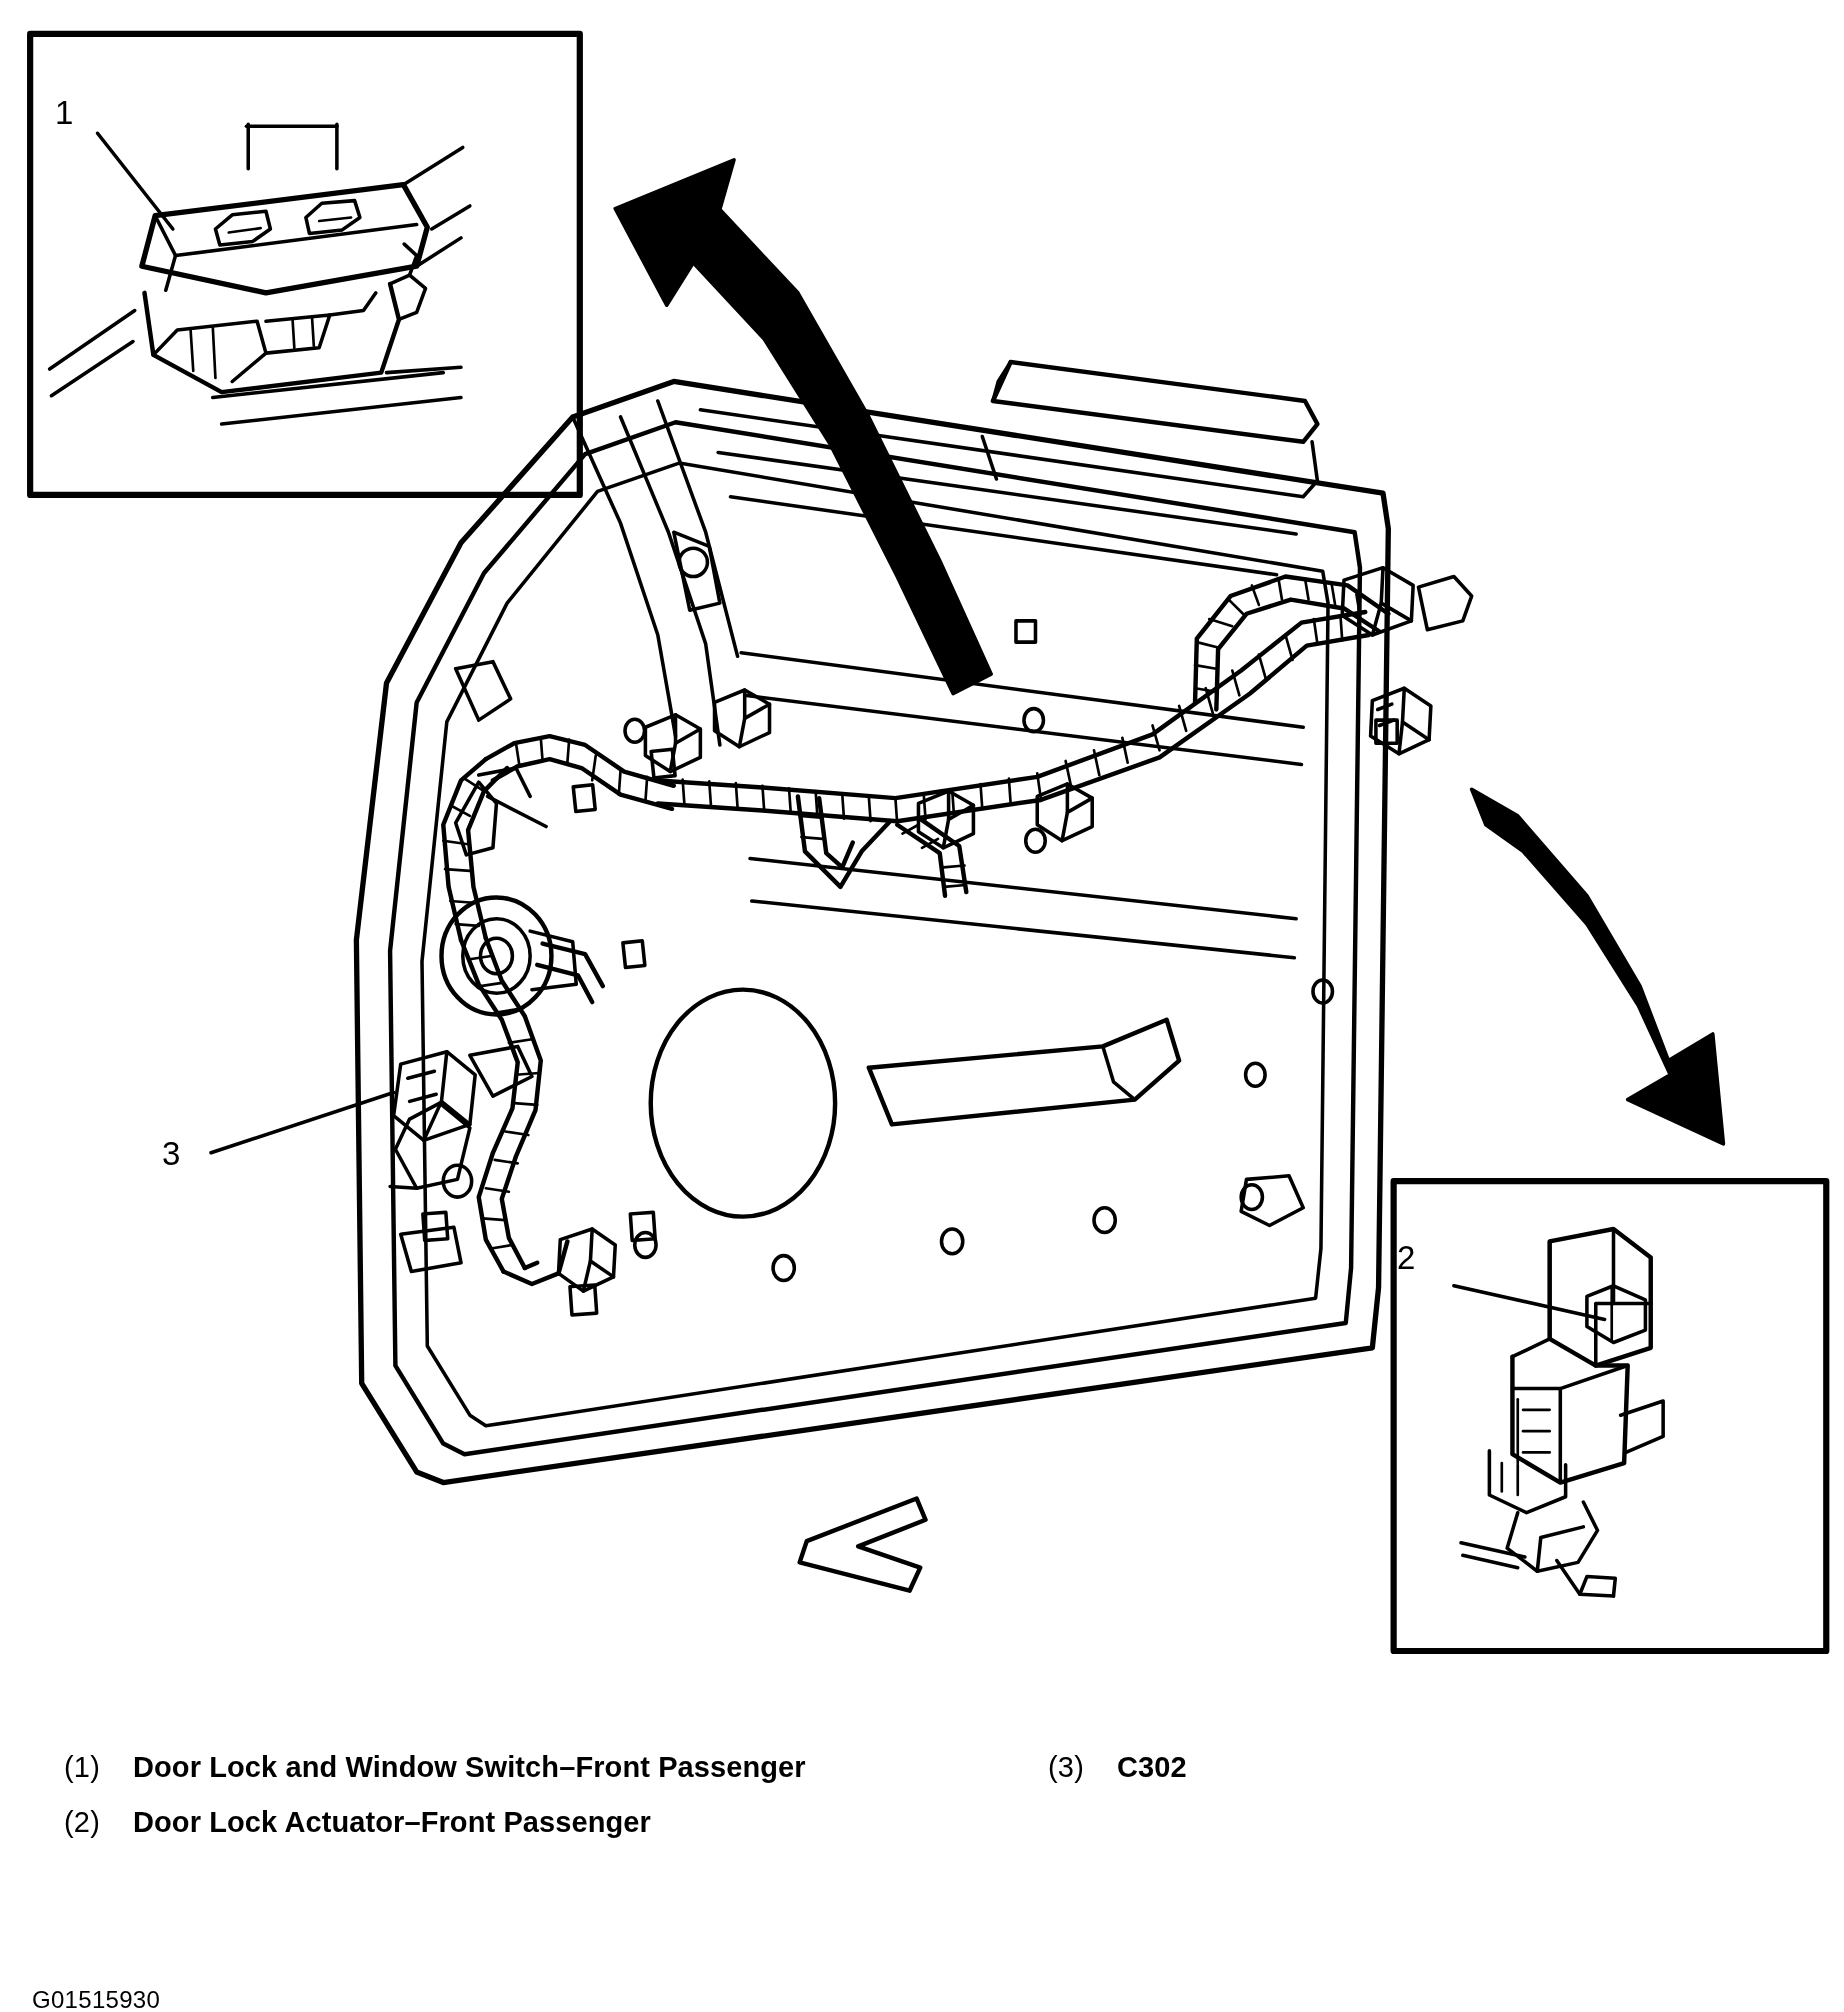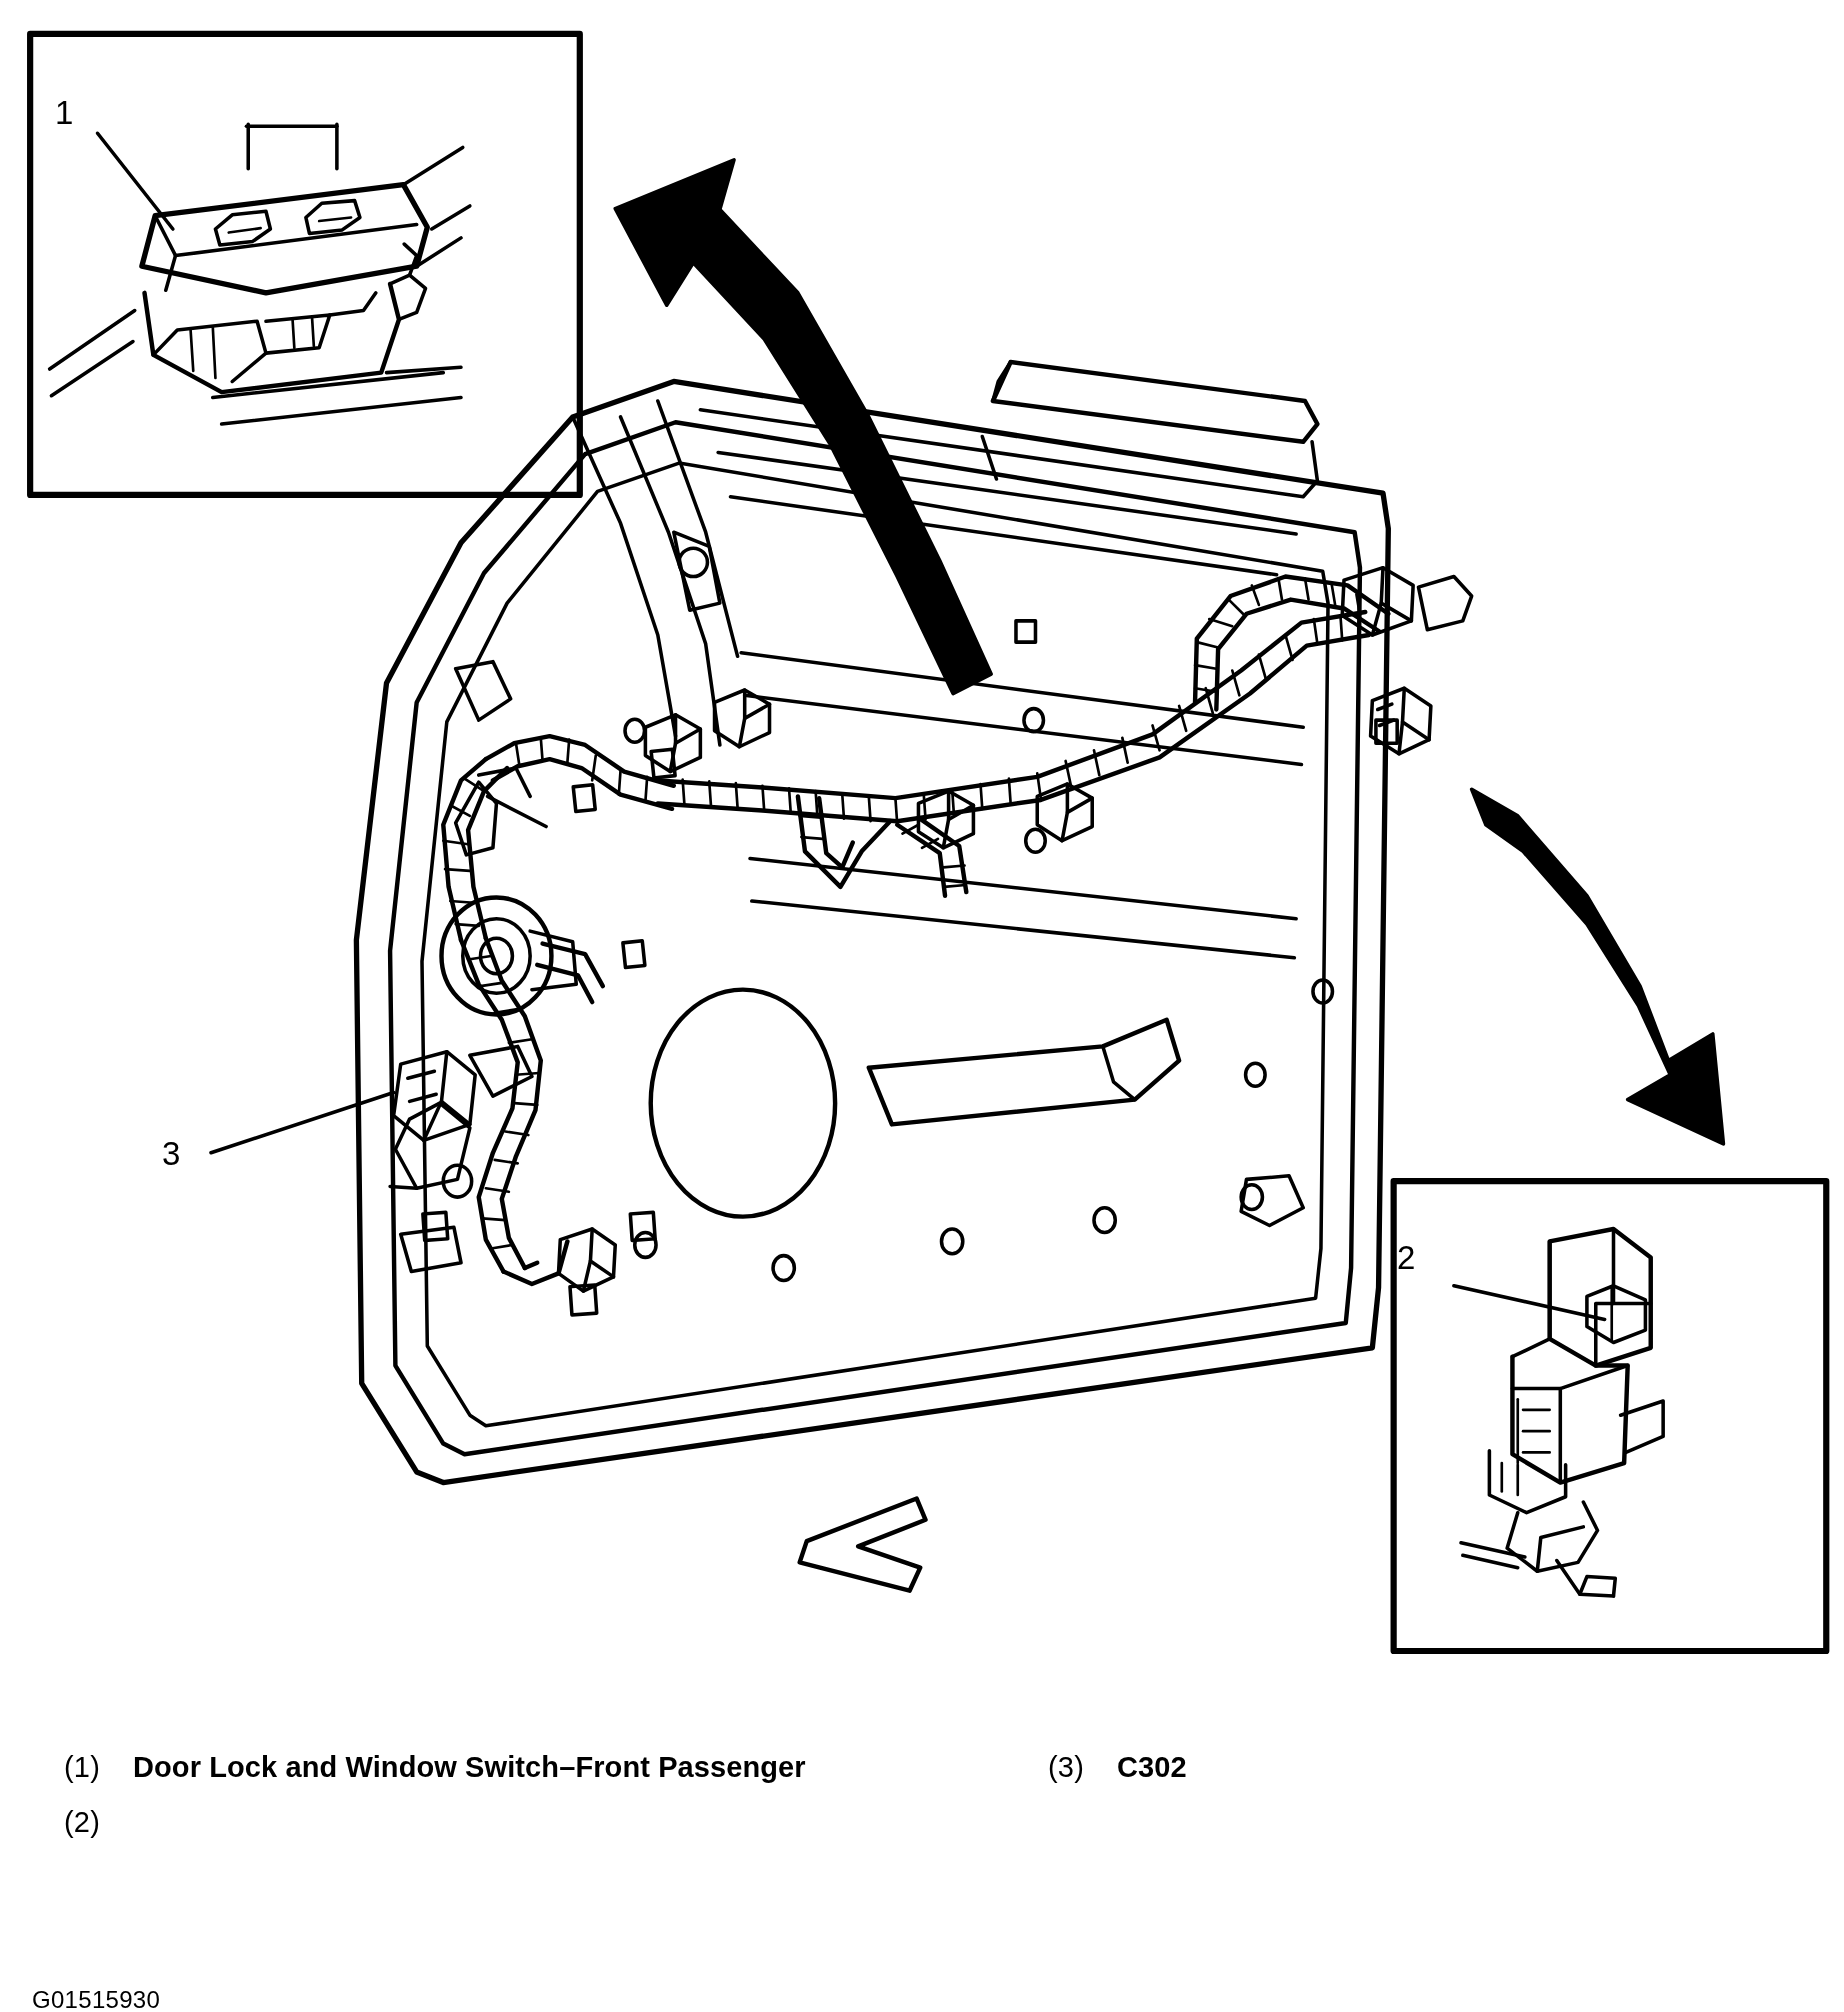--- a/index.html
+++ b/index.html
@@ -411,20 +411,21 @@
   <div class="callout" id="callout-3">3</div>
 
   <div class="legend">
     <div class="legend-col left">
       <div class="legend-row">
         <div class="legend-num">(1)</div>
         <div class="legend-label">Door Lock and Window Switch–Front Passenger</div>
       </div>
       <div class="legend-row">
         <div class="legend-num">(2)</div>
+        <div class="legend-label">Door Lock Actuator–Front Passenger</div>
       </div>
     </div>
     <div class="legend-col right">
       <div class="legend-row">
         <div class="legend-num">(3)</div>
         <div class="legend-label">C302</div>
       </div>
     </div>
   </div>
 

